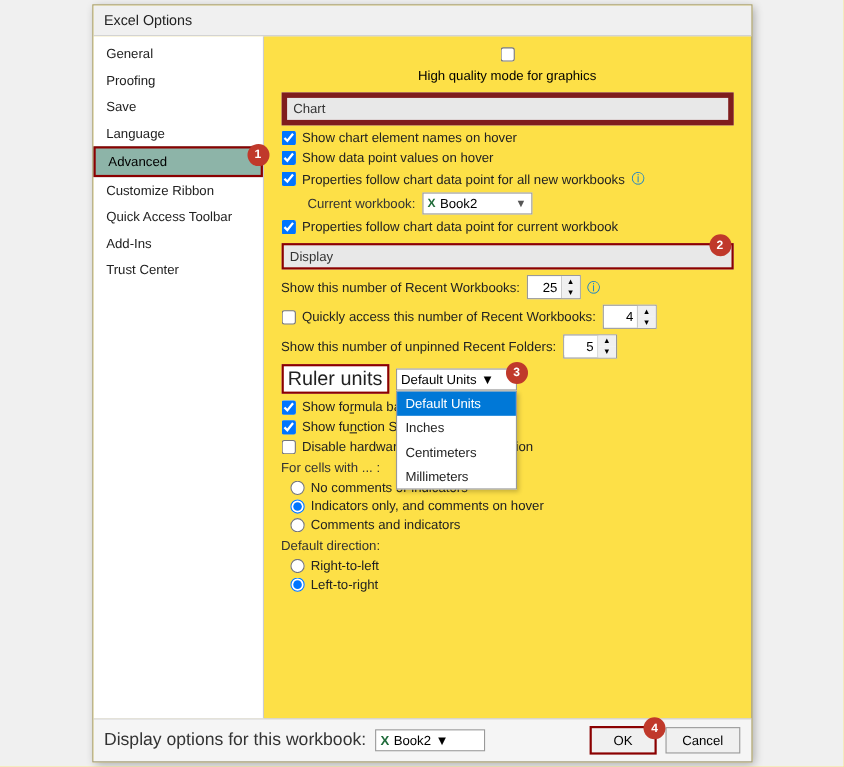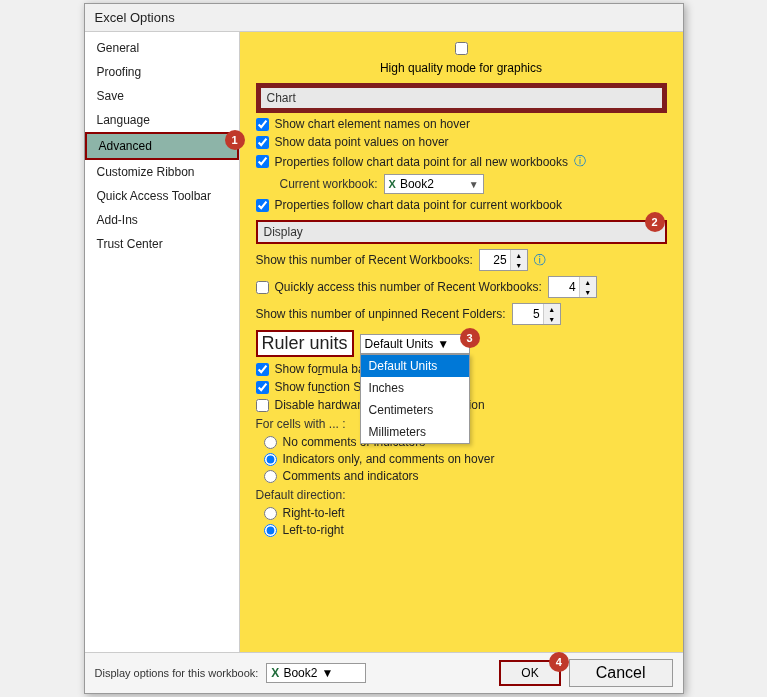--- a/index.html
+++ b/index.html
@@ -242,21 +242,21 @@
     
     .bottom-bar {
       display: flex;
       align-items: center;
       border-top: 1px solid #ccc;
       padding: 6px 10px;
       background: #f5f5f5;
       gap: 8px;
     }
     .bottom-bar label {
-      font-size: 11px;
+      font-size: 16px;
       color: #333;
     }
     .bottom-workbook-select {
       border: 1px solid #999;
       padding: 2px 4px;
       font-size: 12px;
       display: flex;
       align-items: center;
       background: #fff;
       gap: 4px;
@@ -267,22 +267,22 @@
       background: #f0f0f0;
       border: 2px solid #8b0000;
       padding: 4px 20px;
       font-size: 12px;
       cursor: pointer;
       font-family: 'Segoe UI', sans-serif;
     }
     .cancel-btn {
       background: #f0f0f0;
       border: 1px solid #999;
-      padding: 4px 26px;
-      font-size: 16px;
+      padding: 4px 14px;
+      font-size: 12px;
       cursor: pointer;
       font-family: 'Segoe UI', sans-serif;
     }
     .high-quality-row {
       display: flex;
       align-items: center;
       gap: 6px;
       margin-bottom: 6px;
       flex-direction: column;
     }

